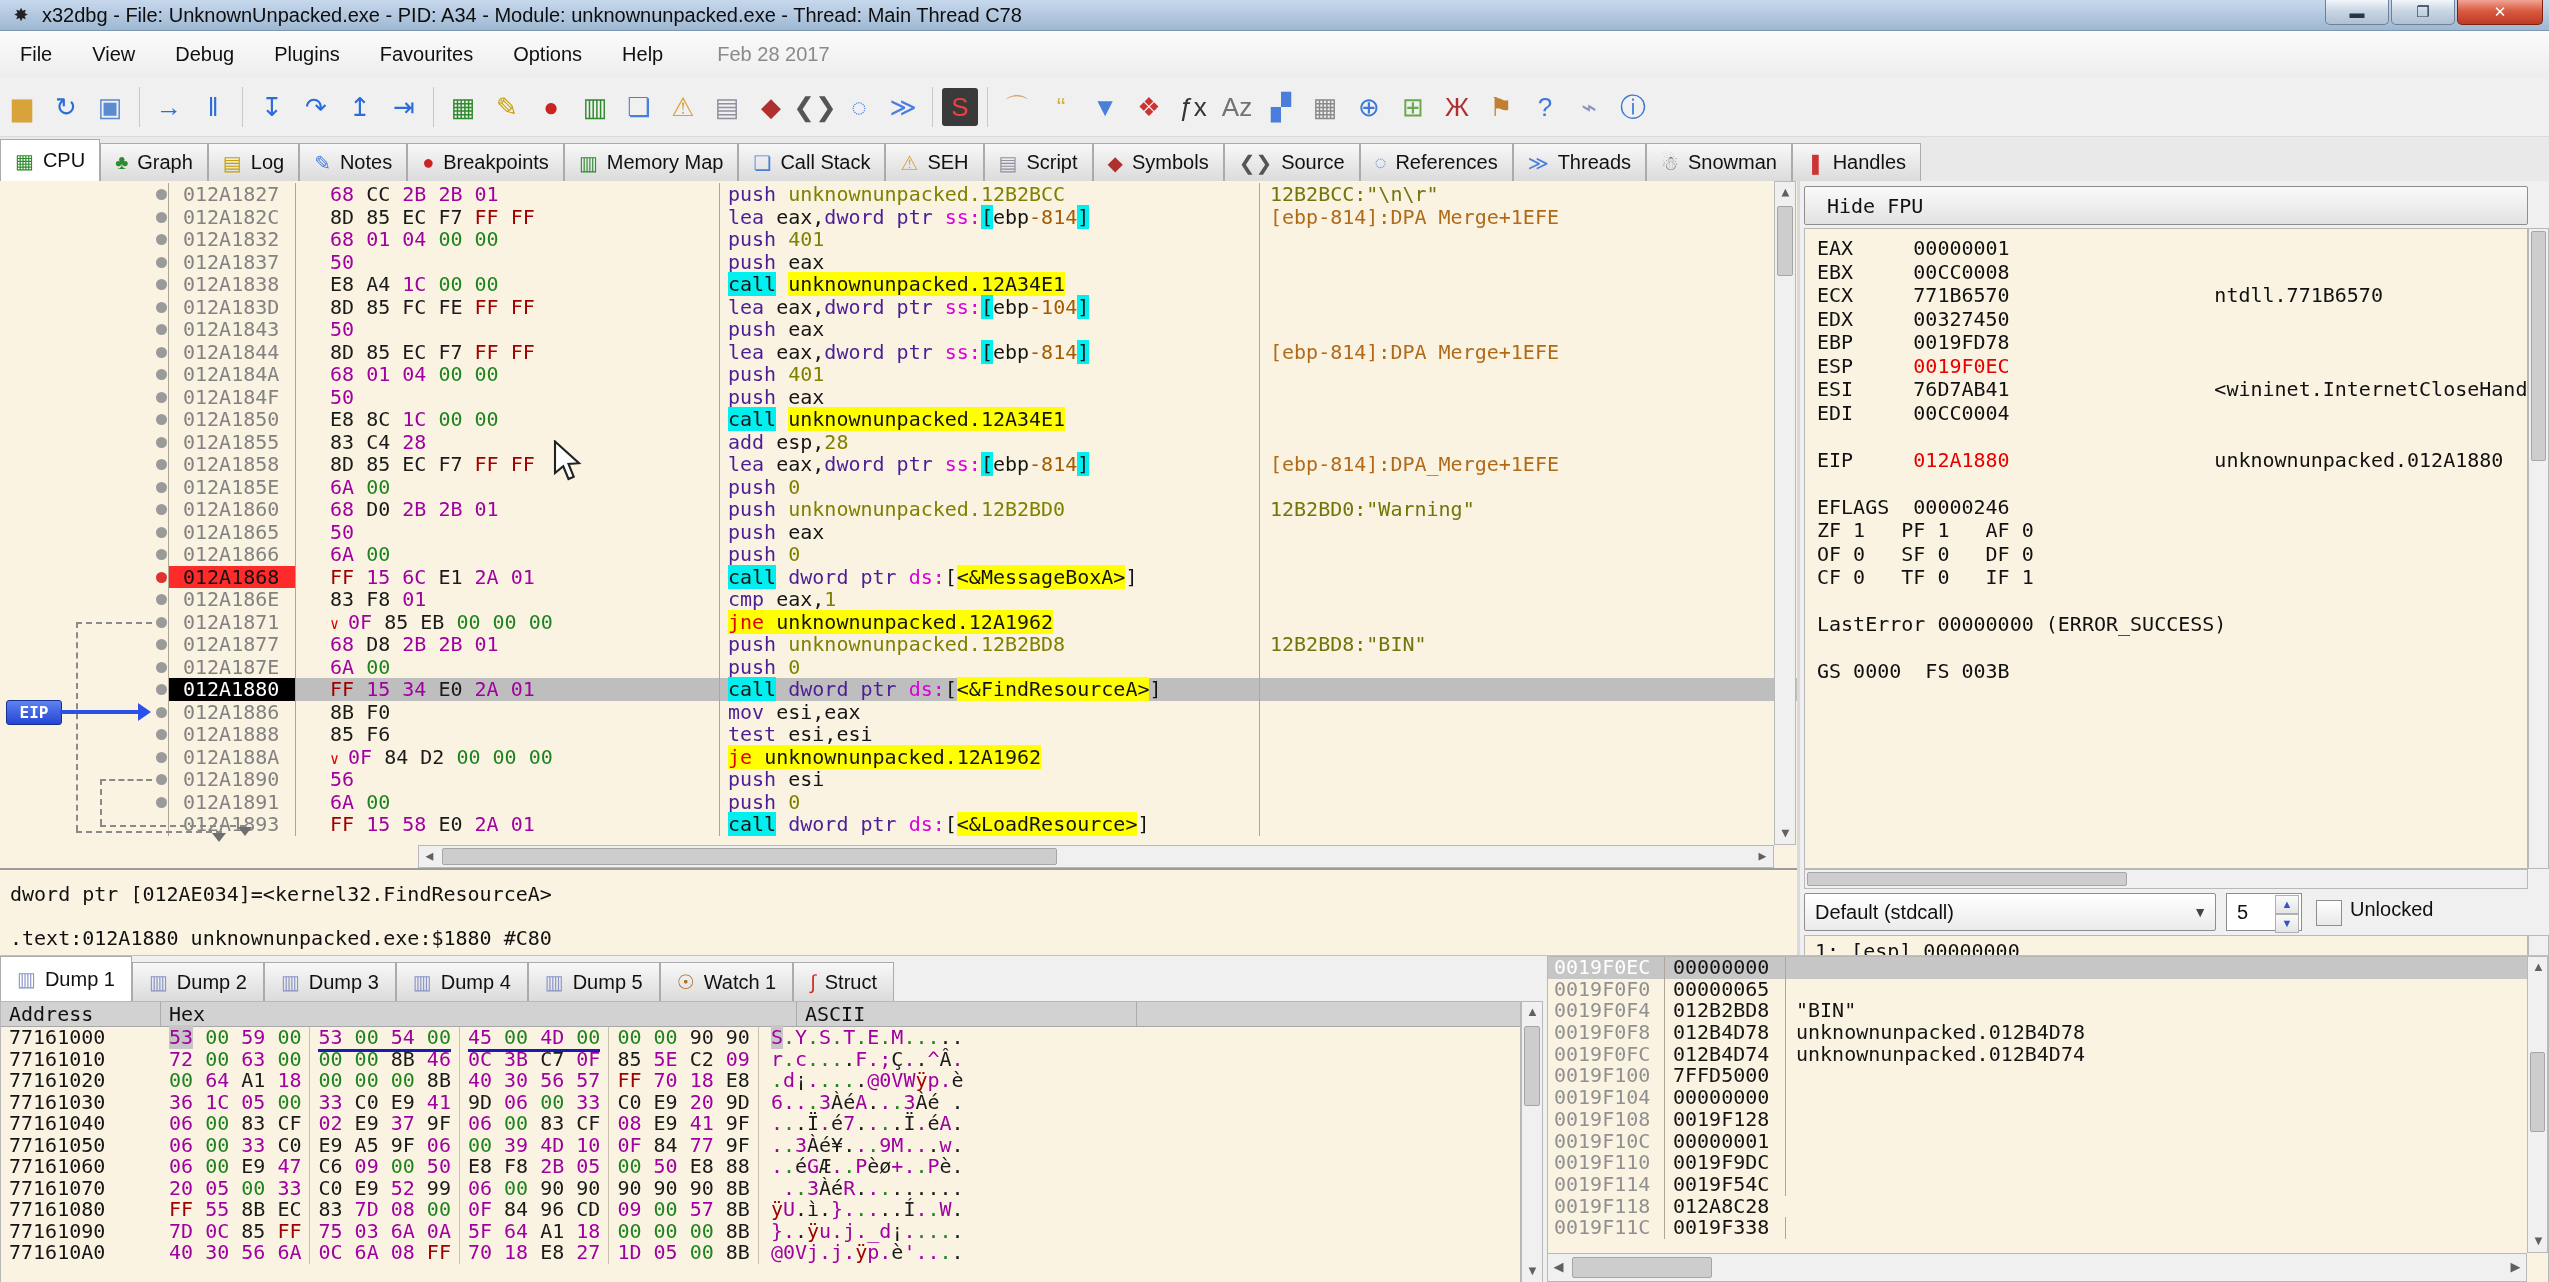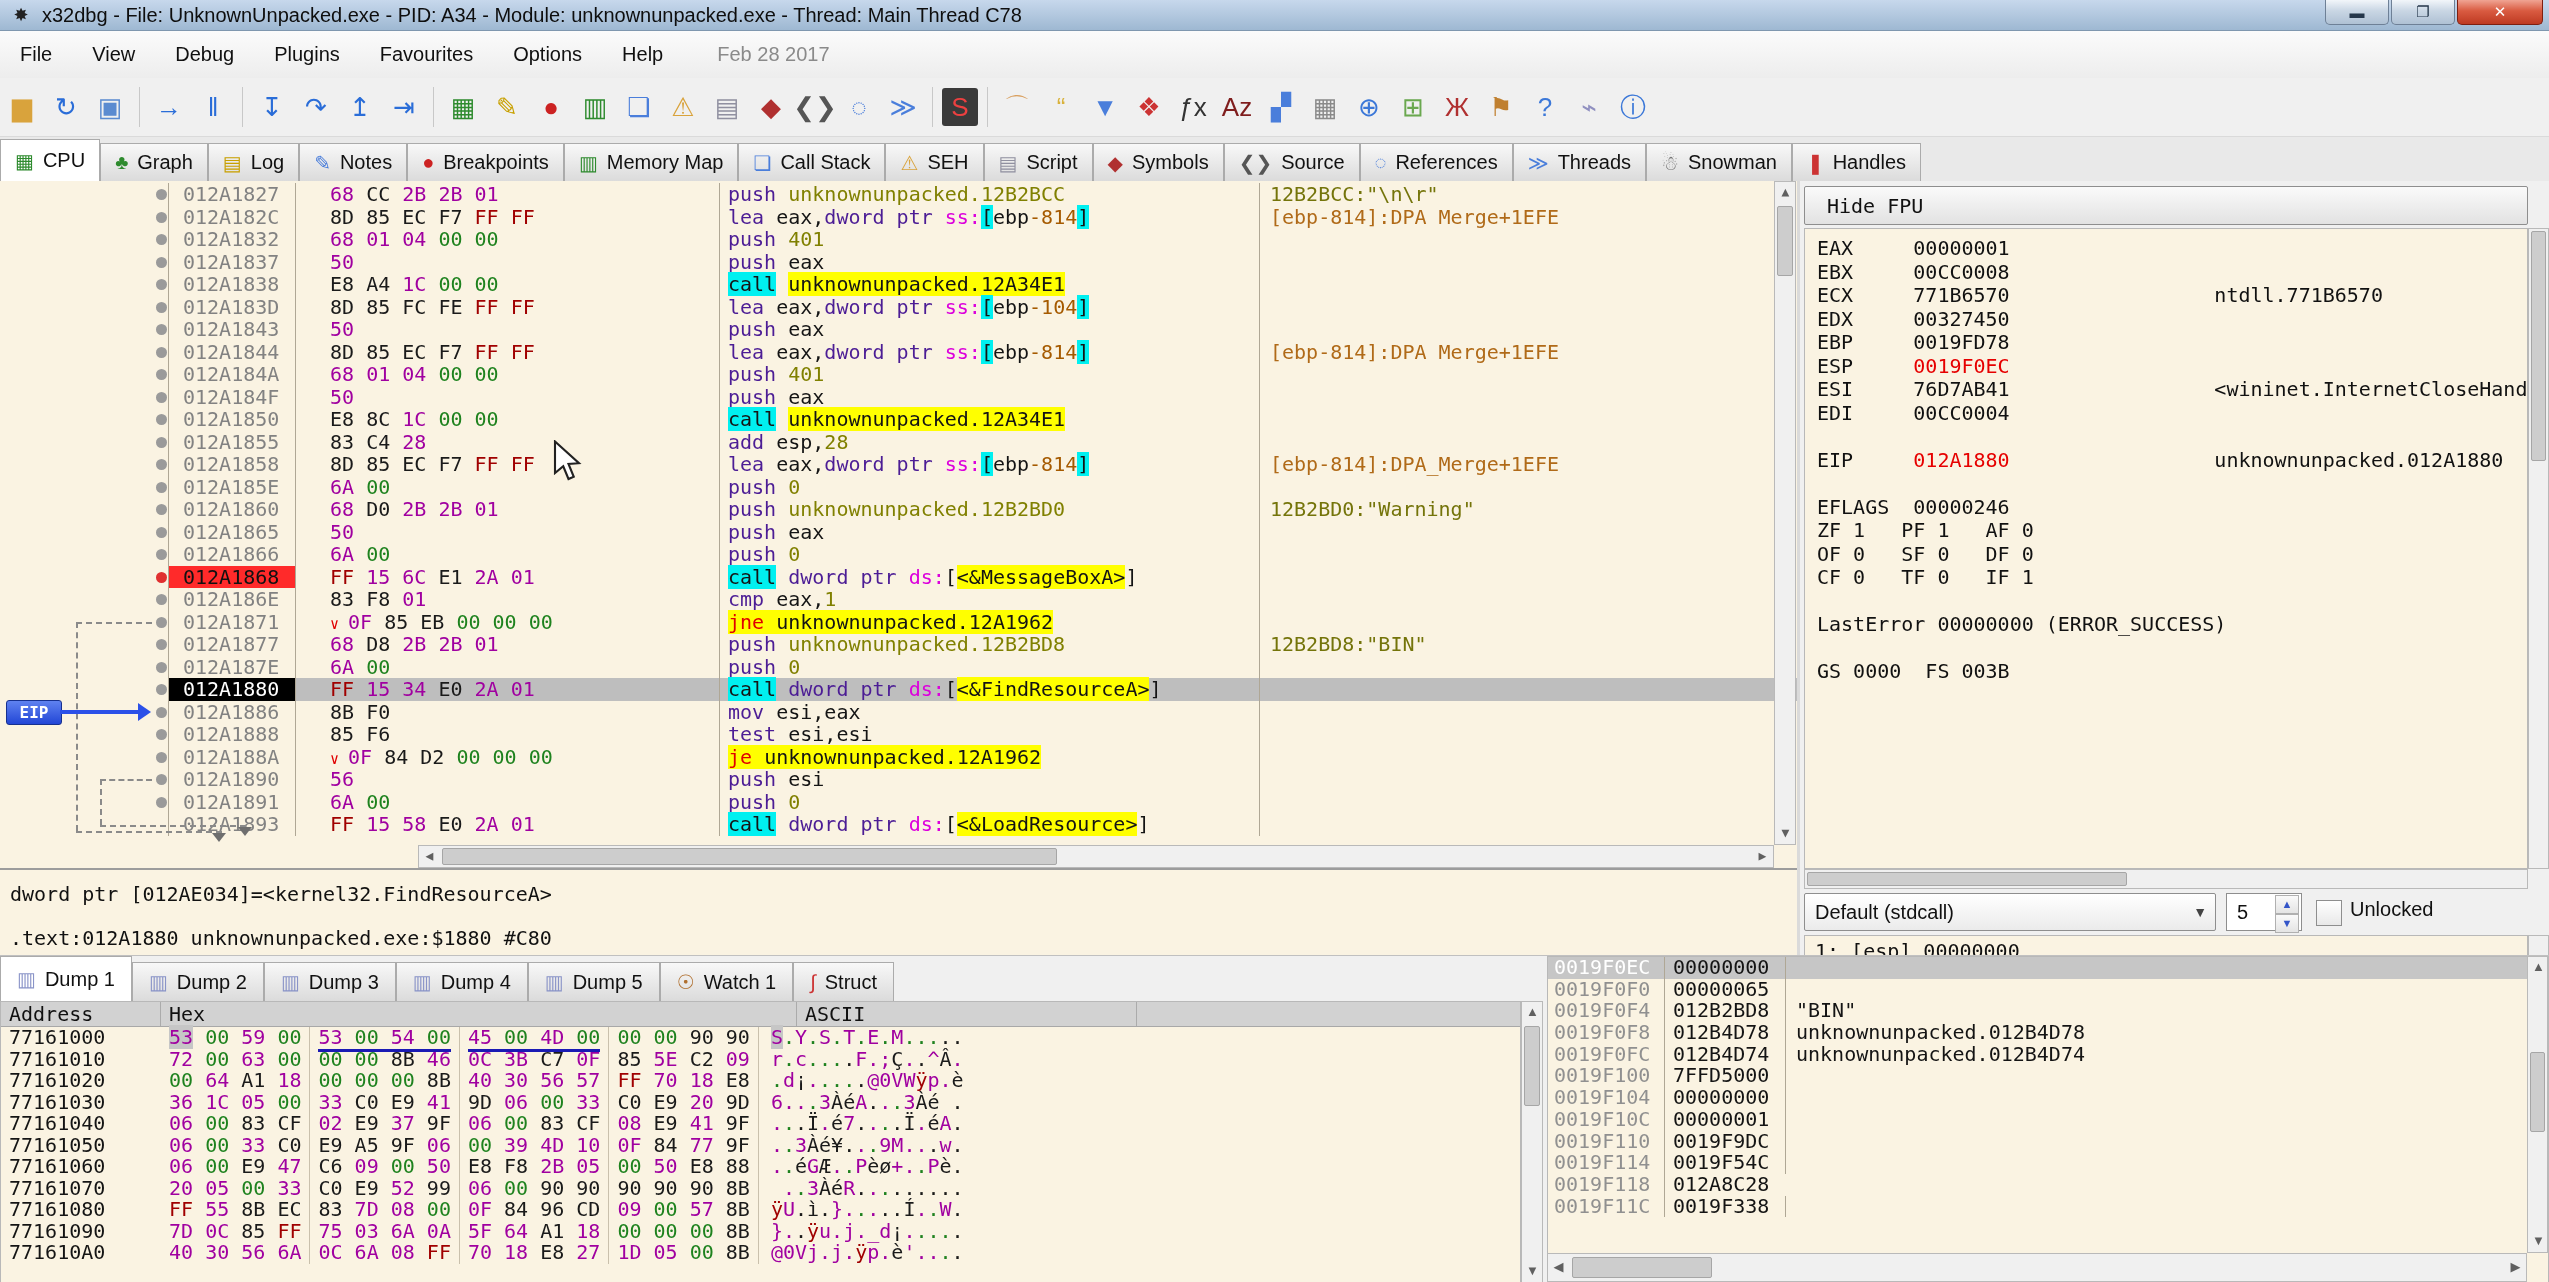--- a/index.html
+++ b/index.html
@@ -190,21 +190,21 @@
       <div class="tbicon" style="color: rgb(74, 126, 219);">◌</div>
       <div class="tbicon" style="color: rgb(74, 126, 219);">≫</div>
       <div class="tbsep"></div>
       <div class="tbicon dark" style="color: rgb(237, 64, 64);">S</div>
       <div class="tbsep"></div>
       <div class="tbicon" style="color: rgb(217, 160, 96);">⌒</div>
       <div class="tbicon" style="color: rgb(217, 178, 60);">“</div>
       <div class="tbicon" style="color: rgb(74, 126, 219);">▼</div>
       <div class="tbicon" style="color: rgb(204, 51, 51);">❖</div>
       <div class="tbicon" style="color: rgb(51, 51, 51);">ƒx</div>
-      <div class="tbicon" style="color: #7f1d1d; text-align: center;">Aᴢ</div>
+      <div class="tbicon" style="color: #737373; text-align: center;">Aᴢ</div>
       <div class="tbicon" style="color: rgb(74, 126, 219);">▞</div>
       <div class="tbicon" style="color: rgb(138, 138, 138);">▦</div>
       <div class="tbicon" style="color: rgb(60, 120, 216);">⊕</div>
       <div class="tbicon" style="color: rgb(106, 168, 79);">⊞</div>
       <div class="tbicon" style="color: rgb(176, 48, 48);">Ж</div>
       <div class="tbicon" style="color: rgb(192, 128, 48);">⚑</div>
       <div class="tbicon" style="color: rgb(60, 120, 216);">?</div>
       <div class="tbicon" style="color: rgb(144, 144, 192);">⌁</div>
       <div class="tbicon" style="color: rgb(60, 120, 216);">ⓘ</div>
     </div>
@@ -449,20 +449,21 @@
     </div>
     <div id="stackpane" class="mono">
       <div id="stackrows">
           <div class="srow sel"><div class="sa black">0019F0EC</div><div class="sv">00000000</div><div class="sc"></div></div>
           <div class="srow"><div class="sa">0019F0F0</div><div class="sv">00000065</div><div class="sc"></div></div>
           <div class="srow"><div class="sa">0019F0F4</div><div class="sv">012B2BD8</div><div class="sc">"BIN"</div></div>
           <div class="srow"><div class="sa">0019F0F8</div><div class="sv">012B4D78</div><div class="sc">unknownunpacked.012B4D78</div></div>
           <div class="srow"><div class="sa">0019F0FC</div><div class="sv">012B4D74</div><div class="sc">unknownunpacked.012B4D74</div></div>
           <div class="srow"><div class="sa">0019F100</div><div class="sv">7FFD5000</div><div class="sc"></div></div>
           <div class="srow"><div class="sa">0019F104</div><div class="sv">00000000</div><div class="sc"></div></div>
+          <div class="srow"><div class="sa">0019F108</div><div class="sv">0019F128</div><div class="sc"></div></div>
           <div class="srow"><div class="sa">0019F10C</div><div class="sv">00000001</div><div class="sc"></div></div>
           <div class="srow"><div class="sa">0019F110</div><div class="sv">0019F9DC</div><div class="sc"></div></div>
           <div class="srow"><div class="sa">0019F114</div><div class="sv">0019F54C</div><div class="sc"></div></div>
           <div class="srow"><div class="sa">0019F118</div><div class="sv">012A8C28</div><div class="sc scred">return to unknownunpacked.012A8C28 from unknownunp</div></div>
           <div class="srow"><div class="sa">0019F11C</div><div class="sv">0019F338</div><div class="sc"></div></div>
         </div>
     </div>
     <div class="sb" id="stackvsb">
       <div class="ar" style="top:0;left:0;">▲</div>
       <div class="thumb" style="left:2px;top:95px;width:15px;height:80px;"></div>

